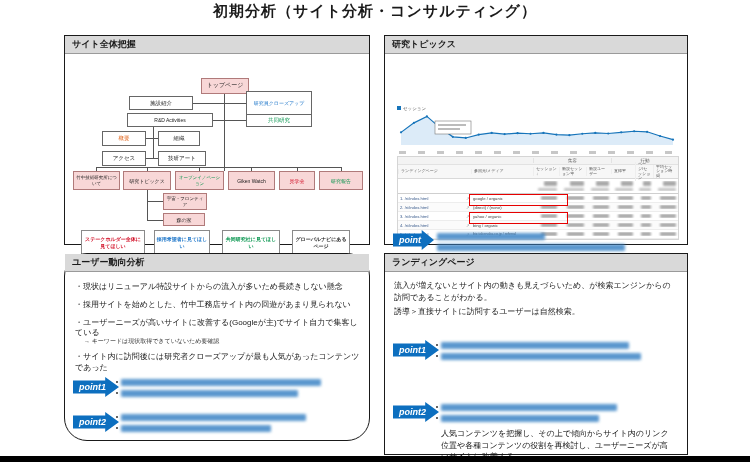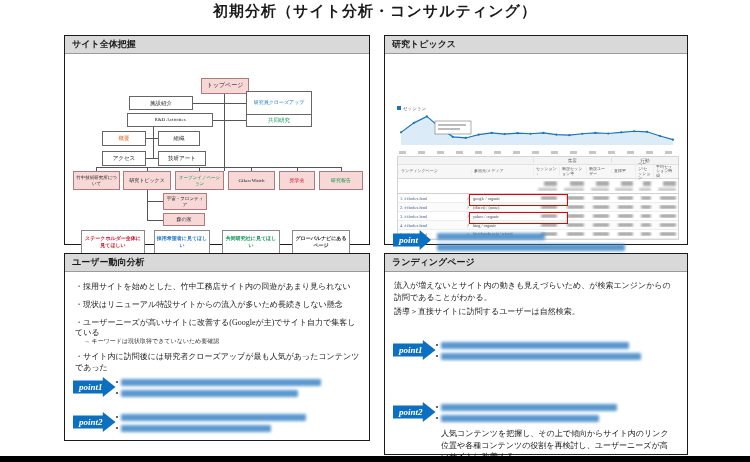--- a/index.html
+++ b/index.html
@@ -1,20 +1,20 @@
 <!DOCTYPE html>
 <html><head>
 <meta charset="utf-8">
 <style>
   html,body{margin:0;padding:0;background:#fff;}
   .stage{position:relative;width:750px;height:462px;background:#fff;overflow:hidden;
          font-family:"Liberation Sans","DejaVu Sans",sans-serif;color:#1a1a1a;}
   .page-title{position:absolute;top:2px;left:0;width:100%;text-align:center;
               font-size:15px;font-weight:bold;letter-spacing:1px;}
-  .panel{position:absolute;border:1px solid #1a1a1a;background:#fff;box-sizing:border-box;font-family:Liberation Serif, serif;}
+  .panel{position:absolute;border:1px solid #1a1a1a;background:#fff;box-sizing:border-box;}
   .panel-h{height:17px;background:#d9d9d9;border-bottom:1px solid #9a9a9a;
            font-size:9px;font-weight:bold;line-height:17px;padding-left:7px;}
   .pbody{position:relative;width:100%;height:calc(100% - 18px);}
   
   .sm-node{position:absolute;border:1px solid #666;background:#fff;box-sizing:border-box;
            display:flex;align-items:center;justify-content:center;text-align:center;
            font-size:5.5px;line-height:1.2;padding:1px;}
   .pink{background:#f8d7d7;border-color:#b07a7a;}
   .t-red{color:#d0021b;}.t-blue{color:#1a74c8;}.t-green{color:#00934a;}.t-orange{color:#e2641a;}
   .f45{font-size:4.5px;}.f5{font-size:5px;}.f6{font-size:6px;}
@@ -320,26 +320,26 @@
       </div>
 
       <div class="parrow" style="left:8px;top:176px;">point</div>
       <div style="position:absolute;left:52px;top:179px;">
         <div class="bl" style="width:108px;"></div>
         <div class="bl" style="width:188px;"></div>
       </div>
     </div>
   </div>
 
-  <div class="panel" style="left:64px;top:253px;width:306px;height:188px;">
+  <div class="panel" style="left:64px;top:253px;width:306px;height:188px;border-radius:23px;">
     <div class="panel-h">ユーザー動向分析</div>
     <div class="pbody">
       <div class="bullets" style="top:10px;">
+        <div class="bli">・現状はリニューアル特設サイトからの流入が多いため長続きしない懸念</div>
         <div class="bli">・採用サイトを始めとした、竹中工務店サイト内の回遊があまり見られない</div>
-        <div class="bli">・現状はリニューアル特設サイトからの流入が多いため長続きしない懸念</div>
         <div class="bli" style="margin-bottom:2px;">・ユーザーニーズが高いサイトに改善する(Googleが主)でサイト自力で集客している</div>
         <div class="subnote">→ キーワードは現状取得できていないため要確認</div>
         <div class="bli">・サイト内に訪問後には研究者クローズアップが最も人気があったコンテンツであった</div>
       </div>
       <div class="parrow" style="left:8px;top:105px;">point1</div>
       <div style="position:absolute;left:56px;top:107px;">
         <div class="bdot" style="left:-5px;top:2px;"></div>
         <div class="bl" style="width:200px;"></div>
         <div class="bdot" style="left:-5px;top:13px;"></div>
         <div class="bl" style="width:177px;"></div>

